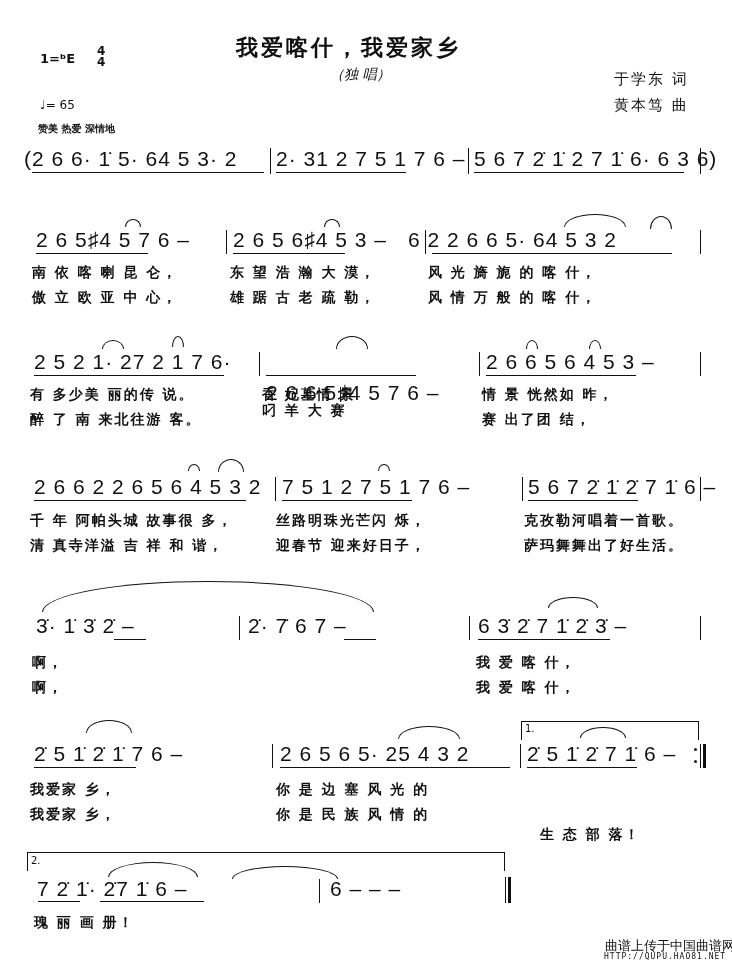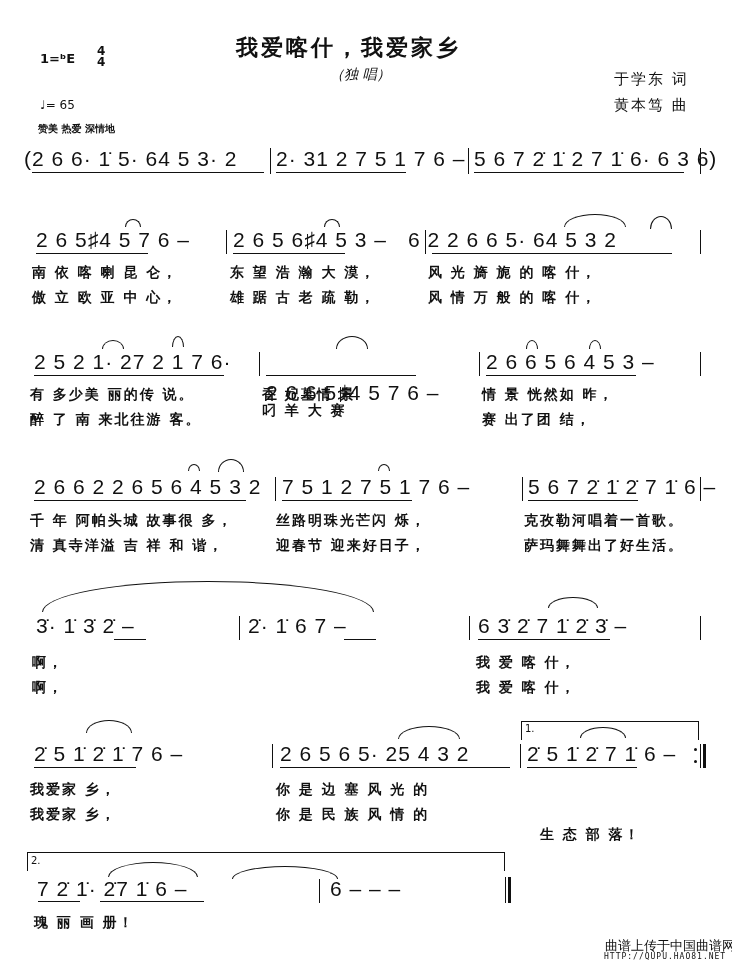--- a/index.html
+++ b/index.html
@@ -113,21 +113,21 @@
   <div class="abs lyric" style="left:30px;top:537px;">清  真寺洋溢   吉  祥  和  谐，</div>
   <div class="abs lyric" style="left:276px;top:537px;">迎春节  迎来好日子，</div>
   <div class="abs lyric" style="left:524px;top:537px;">萨玛舞舞出了好生活。</div>
 </div>
 
 <div>
   <div class="slur" style="left:42px;top:581px;width:330px;height:30px;"></div>
   <div class="slur" style="left:548px;top:597px;width:48px;height:10px;"></div>
   <div class="abs notes" style="left:36px;top:614px;">3̇·      1̇ 3̇ 2̇  –</div>
   <div class="bar" style="left:239px;top:616px;height:24px;"></div>
-  <div class="abs notes" style="left:248px;top:614px;">2̇·      1̇ 6 7  –</div>
+  <div class="abs notes" style="left:248px;top:614px;">2̇·      7̇ 6 7  –</div>
   <div class="bar" style="left:469px;top:616px;height:24px;"></div>
   <div class="abs notes" style="left:478px;top:614px;">6 3̇  2̇ 7 1̇ 2̇ 3̇  –</div>
   <div class="bar" style="left:700px;top:616px;height:24px;"></div>
   <div class="uline" style="left:114px;top:639px;width:32px;"></div>
   <div class="uline" style="left:344px;top:639px;width:32px;"></div>
   <div class="uline" style="left:478px;top:639px;width:132px;"></div>
   <div class="abs lyric" style="left:32px;top:654px;">啊，</div>
   <div class="abs lyric" style="left:476px;top:654px;">我  爱  喀          什，</div>
   <div class="abs lyric" style="left:32px;top:679px;">啊，</div>
   <div class="abs lyric" style="left:476px;top:679px;">我  爱  喀          什，</div>

